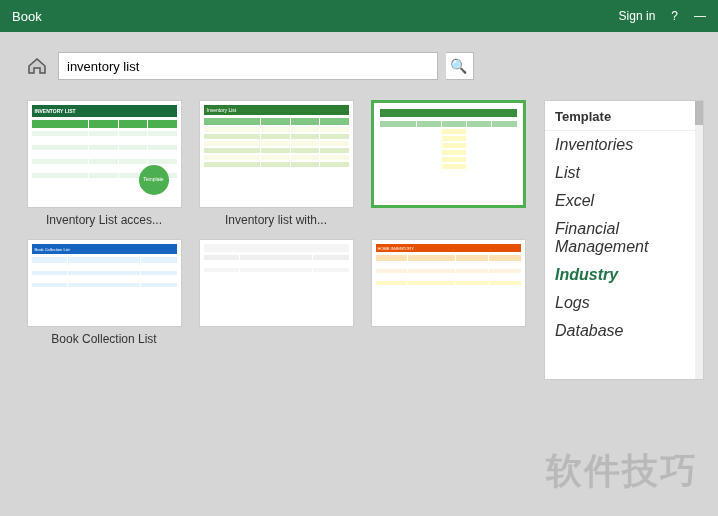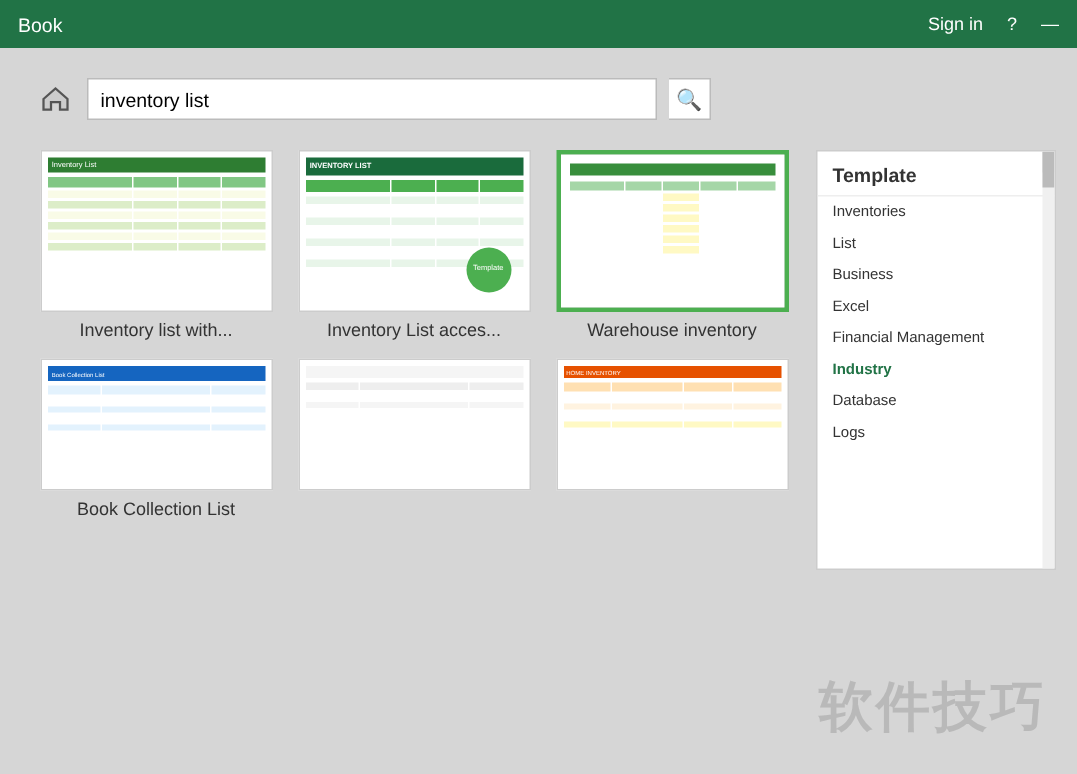--- a/index.html
+++ b/index.html
@@ -173,25 +173,26 @@
     }
     .category-title {
       font-size: 13px;
       font-weight: 600;
       color: #333;
       padding: 8px 10px 6px;
       border-bottom: 1px solid #eee;
     }
     .category-list { list-style: none; }
     .category-item {
-      font-size: 10px;
+      font-size: 16px;
       padding: 5px 10px;
       color: #333;
       cursor: pointer;
       display: block;
+      font-style: italic;
     }
     .category-item.active { color: #217346; font-weight: 600; }
 
     
     .scrollbar {
       position: absolute;
       right: 0;
       top: 0;
       width: 8px;
       height: 100%;
@@ -264,20 +265,80 @@
     </button>
   </div>
 
   <div class="content-row">
 
     <div class="templates-area">
 
       <div class="template-item">
         <div class="template-thumb">
           <div class="mini-sheet">
+            <div style="background:#1a6b3c;height:12px;margin-bottom:2px;display:flex;align-items:center;padding:0 3px;">
+              <span style="color:white;font-size:5px;font-weight:bold;">INVENTORY LIST</span>
+            </div>
+            <div style="display:flex;gap:1px;height:8px;margin-bottom:2px;">
+              <div style="flex:2;background:#4caf50;"></div>
+              <div style="flex:1;background:#4caf50;"></div>
+              <div style="flex:1;background:#4caf50;"></div>
+              <div style="flex:1;background:#4caf50;"></div>
+            </div>
+            <div style="display:flex;gap:1px;height:5px;margin-bottom:1px;">
+                <div style="flex:2;background:#e8f5e9;"></div>
+                <div style="flex:1;background:#e8f5e9;"></div>
+                <div style="flex:1;background:#e8f5e9;"></div>
+                <div style="flex:1;background:#e8f5e9;"></div>
+              </div>
+            <div style="display:flex;gap:1px;height:5px;margin-bottom:1px;">
+                <div style="flex:2;background:white;"></div>
+                <div style="flex:1;background:white;"></div>
+                <div style="flex:1;background:white;"></div>
+                <div style="flex:1;background:white;"></div>
+              </div>
+            <div style="display:flex;gap:1px;height:5px;margin-bottom:1px;">
+                <div style="flex:2;background:#e8f5e9;"></div>
+                <div style="flex:1;background:#e8f5e9;"></div>
+                <div style="flex:1;background:#e8f5e9;"></div>
+                <div style="flex:1;background:#e8f5e9;"></div>
+              </div>
+            <div style="display:flex;gap:1px;height:5px;margin-bottom:1px;">
+                <div style="flex:2;background:white;"></div>
+                <div style="flex:1;background:white;"></div>
+                <div style="flex:1;background:white;"></div>
+                <div style="flex:1;background:white;"></div>
+              </div>
+            <div style="display:flex;gap:1px;height:5px;margin-bottom:1px;">
+                <div style="flex:2;background:#e8f5e9;"></div>
+                <div style="flex:1;background:#e8f5e9;"></div>
+                <div style="flex:1;background:#e8f5e9;"></div>
+                <div style="flex:1;background:#e8f5e9;"></div>
+              </div>
+            <div style="display:flex;gap:1px;height:5px;margin-bottom:1px;">
+                <div style="flex:2;background:white;"></div>
+                <div style="flex:1;background:white;"></div>
+                <div style="flex:1;background:white;"></div>
+                <div style="flex:1;background:white;"></div>
+              </div>
+            <div style="display:flex;gap:1px;height:5px;">
+                <div style="flex:2;background:#e8f5e9;"></div>
+                <div style="flex:1;background:#e8f5e9;"></div>
+                <div style="flex:1;background:#e8f5e9;"></div>
+                <div style="flex:1;background:#e8f5e9;"></div>
+              </div>
+          </div>
+          <div class="t1-circle" style="font-size:5px;">Template</div>
+        </div>
+        <div class="template-label">Inventory List acces...</div>
+      </div>
+
+      <div class="template-item">
+        <div class="template-thumb">
+          <div class="mini-sheet">
             <div style="background:#2e7d32;height:10px;margin-bottom:2px;display:flex;align-items:center;padding:0 3px;">
               <span style="color:white;font-size:5px;">Inventory List</span>
             </div>
             <div style="display:flex;gap:1px;height:7px;margin-bottom:1px;">
               <div style="flex:2;background:#81c784;"></div>
               <div style="flex:1;background:#81c784;"></div>
               <div style="flex:1;background:#81c784;"></div>
               <div style="flex:1;background:#81c784;"></div>
             </div>
             <div style="display:flex;gap:1px;height:5px;margin-bottom:1px;">
@@ -312,80 +373,20 @@
               </div>
             <div style="display:flex;gap:1px;height:5px;">
                 <div style="flex:2;background:#dcedc8;"></div>
                 <div style="flex:1;background:#dcedc8;"></div>
                 <div style="flex:1;background:#dcedc8;"></div>
                 <div style="flex:1;background:#dcedc8;"></div>
               </div>
           </div>
         </div>
         <div class="template-label">Inventory list with...</div>
-      </div>
-
-      <div class="template-item">
-        <div class="template-thumb">
-          <div class="mini-sheet">
-            <div style="background:#1a6b3c;height:12px;margin-bottom:2px;display:flex;align-items:center;padding:0 3px;">
-              <span style="color:white;font-size:5px;font-weight:bold;">INVENTORY LIST</span>
-            </div>
-            <div style="display:flex;gap:1px;height:8px;margin-bottom:2px;">
-              <div style="flex:2;background:#4caf50;"></div>
-              <div style="flex:1;background:#4caf50;"></div>
-              <div style="flex:1;background:#4caf50;"></div>
-              <div style="flex:1;background:#4caf50;"></div>
-            </div>
-            <div style="display:flex;gap:1px;height:5px;margin-bottom:1px;">
-                <div style="flex:2;background:#e8f5e9;"></div>
-                <div style="flex:1;background:#e8f5e9;"></div>
-                <div style="flex:1;background:#e8f5e9;"></div>
-                <div style="flex:1;background:#e8f5e9;"></div>
-              </div>
-            <div style="display:flex;gap:1px;height:5px;margin-bottom:1px;">
-                <div style="flex:2;background:white;"></div>
-                <div style="flex:1;background:white;"></div>
-                <div style="flex:1;background:white;"></div>
-                <div style="flex:1;background:white;"></div>
-              </div>
-            <div style="display:flex;gap:1px;height:5px;margin-bottom:1px;">
-                <div style="flex:2;background:#e8f5e9;"></div>
-                <div style="flex:1;background:#e8f5e9;"></div>
-                <div style="flex:1;background:#e8f5e9;"></div>
-                <div style="flex:1;background:#e8f5e9;"></div>
-              </div>
-            <div style="display:flex;gap:1px;height:5px;margin-bottom:1px;">
-                <div style="flex:2;background:white;"></div>
-                <div style="flex:1;background:white;"></div>
-                <div style="flex:1;background:white;"></div>
-                <div style="flex:1;background:white;"></div>
-              </div>
-            <div style="display:flex;gap:1px;height:5px;margin-bottom:1px;">
-                <div style="flex:2;background:#e8f5e9;"></div>
-                <div style="flex:1;background:#e8f5e9;"></div>
-                <div style="flex:1;background:#e8f5e9;"></div>
-                <div style="flex:1;background:#e8f5e9;"></div>
-              </div>
-            <div style="display:flex;gap:1px;height:5px;margin-bottom:1px;">
-                <div style="flex:2;background:white;"></div>
-                <div style="flex:1;background:white;"></div>
-                <div style="flex:1;background:white;"></div>
-                <div style="flex:1;background:white;"></div>
-              </div>
-            <div style="display:flex;gap:1px;height:5px;">
-                <div style="flex:2;background:#e8f5e9;"></div>
-                <div style="flex:1;background:#e8f5e9;"></div>
-                <div style="flex:1;background:#e8f5e9;"></div>
-                <div style="flex:1;background:#e8f5e9;"></div>
-              </div>
-          </div>
-          <div class="t1-circle" style="font-size:5px;">Template</div>
-        </div>
-        <div class="template-label">Inventory List acces...</div>
       </div>
 
       <div class="template-item">
         <div class="template-thumb selected">
           <div class="mini-sheet" style="background:white;padding:6px;">
             <div style="background:#388e3c;height:8px;margin-bottom:3px;"></div>
             <div style="display:flex;gap:1px;height:6px;margin-bottom:1px;">
               <div style="flex:1.5;background:#a5d6a7;"></div>
               <div style="flex:1;background:#a5d6a7;"></div>
               <div style="flex:1;background:#a5d6a7;"></div>
@@ -429,21 +430,20 @@
               </div>
             <div style="display:flex;gap:1px;height:5px;">
                 <div style="flex:1.5;background:white;"></div>
                 <div style="flex:1;background:white;"></div>
                 <div style="flex:1;background:#fff9c4;"></div>
                 <div style="flex:1;background:white;"></div>
                 <div style="flex:1;background:white;"></div>
               </div>
           </div>
         </div>
-        <div class="template-label">Warehouse inventory</div>
       </div>
 
       <div class="template-item">
         <div class="template-thumb-small template-thumb">
           <div class="mini-sheet">
             <div style="background:#1565c0;height:10px;margin-bottom:2px;display:flex;align-items:center;padding:0 3px;">
               <span style="color:white;font-size:4px;">Book Collection List</span>
             </div>
             <div style="display:flex;gap:1px;height:6px;margin-bottom:1px;">
                 <div style="flex:1;background:#e3f2fd;"></div>
@@ -549,25 +549,24 @@
 
     <div class="category-sidebar">
       <div class="scrollbar">
         <div class="scrollbar-arrow">▲</div>
         <div class="scrollbar-thumb"></div>
       </div>
       <div class="category-title">Template</div>
       <ul class="category-list">
         <li class="category-item">Inventories</li>
         <li class="category-item">List</li>
-        <li class="category-item">Business</li>
         <li class="category-item">Excel</li>
         <li class="category-item">Financial Management</li>
         <li class="category-item active">Industry</li>
+        <li class="category-item">Logs</li>
         <li class="category-item">Database</li>
-        <li class="category-item">Logs</li>
       </ul>
     </div>
 
   </div>
 </div>
 
 <div class="watermark">软件技巧</div>
 
 </body></html>

